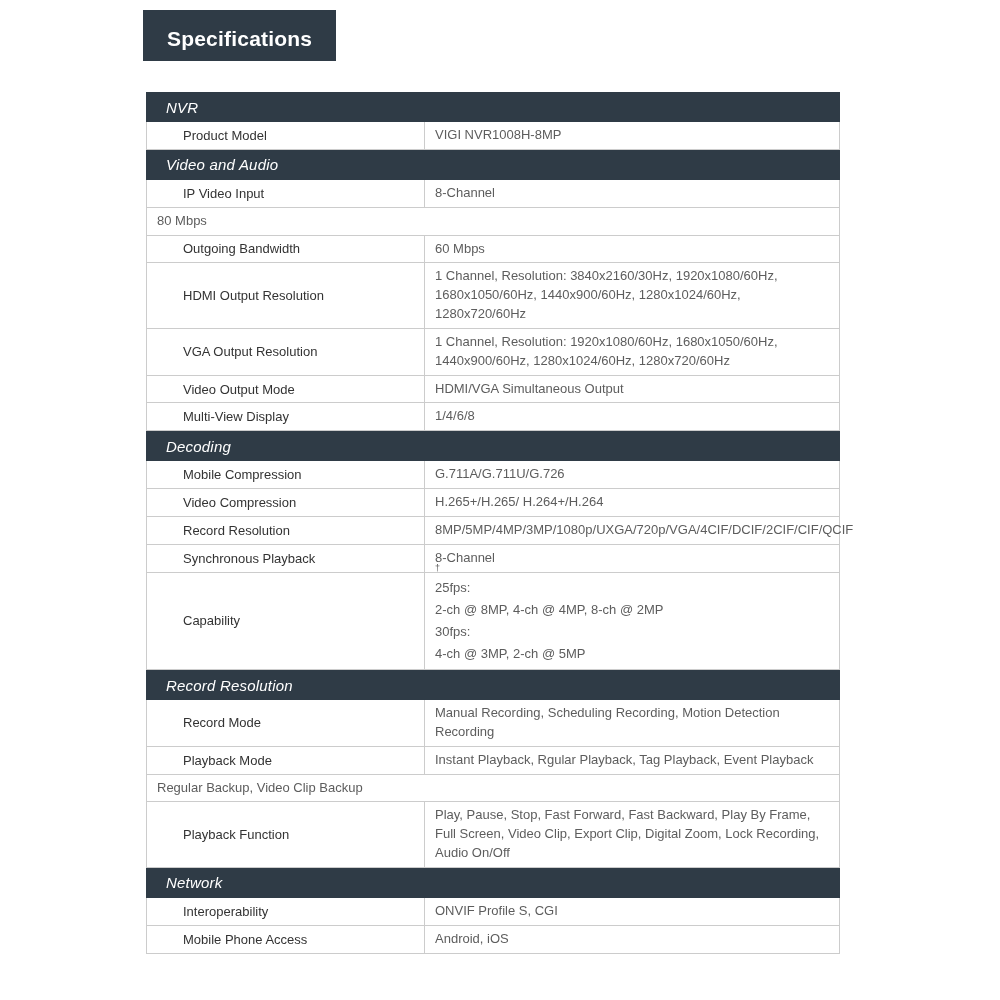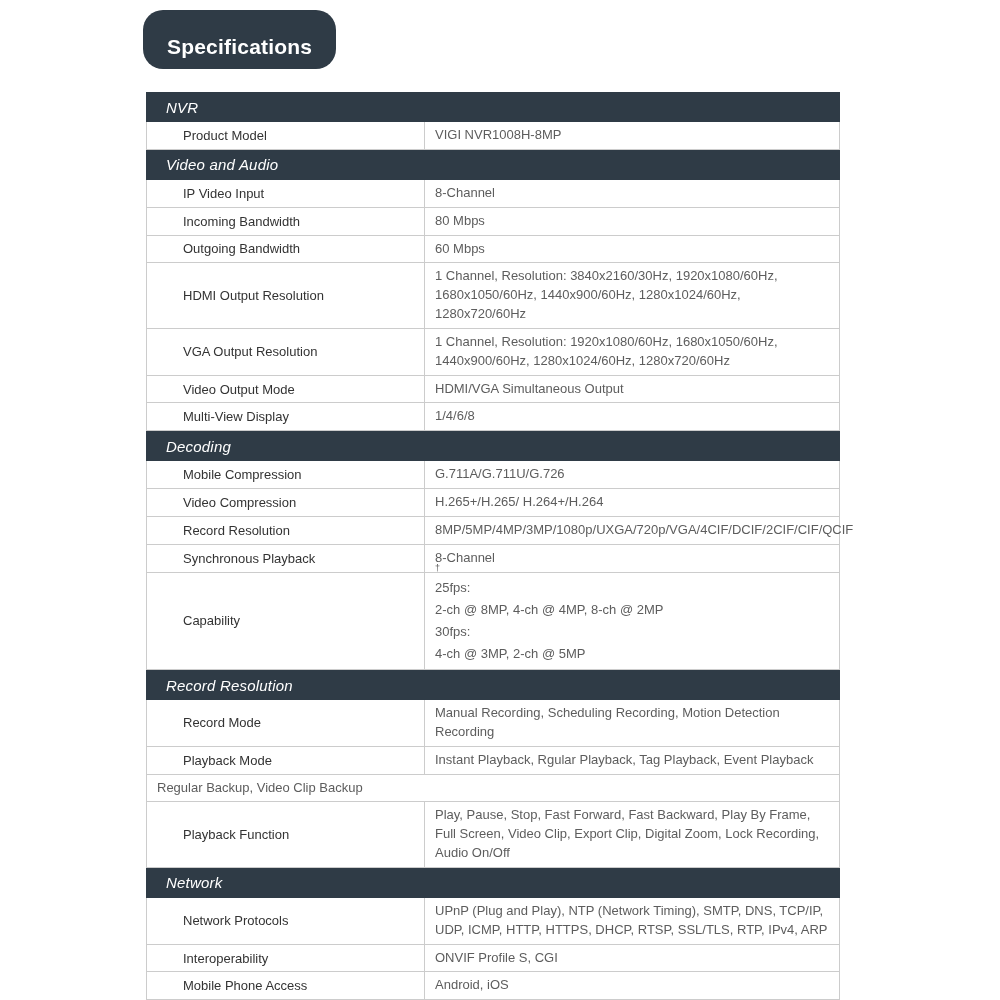--- a/index.html
+++ b/index.html
@@ -16,22 +16,22 @@
     overflow: hidden;
   }
   .title-pill {
     position: absolute;
     left: 143px;
     top: 10px;
     background: var(--dark, #2f3b46);
     color: #ffffff;
     font-size: 21px;
     font-weight: bold;
-    padding: 25px 24px 10px 24px;
-    border-radius: 20px;
+    padding: 17px 24px 10px 24px;
+    border-radius: 0;
     letter-spacing: 0.2px;
   }
   .spec-table {
     position: absolute;
     left: 146px;
     top: 92px;
     width: 694px;
     font-size: 13px;
   }
   .section-header {
@@ -101,21 +101,20 @@
         </div>
       </div>
       <div class="section-header">Video and Audio</div>
       <div class="spec-row">
         <div class="label-cell">IP Video Input</div>
         <div class="value-cell">
           <span class="value-inline">8-Channel</span>
         </div>
       </div>
       <div class="spec-row">
-        <div class="label-cell">Incoming Bandwidth</div>
         <div class="value-cell">
           <span class="value-inline">80 Mbps</span>
         </div>
       </div>
       <div class="spec-row">
         <div class="label-cell">Outgoing Bandwidth</div>
         <div class="value-cell">
           <span class="value-inline">60 Mbps</span>
         </div>
       </div>
@@ -197,26 +196,20 @@
         </div>
       </div>
       <div class="spec-row">
         <div class="label-cell">Playback Function</div>
         <div class="value-cell">
           <span class="value-inline">Play, Pause, Stop, Fast Forward, Fast Backward, Play By Frame, Full Screen, Video Clip, Export Clip, Digital Zoom, Lock Recording, Audio On/Off</span>
         </div>
       </div>
       <div class="section-header">Network</div>
       <div class="spec-row">
-        <div class="label-cell">Network Protocols</div>
-        <div class="value-cell">
-          <span class="value-inline">UPnP (Plug and Play), NTP (Network Timing), SMTP, DNS, TCP/IP, UDP, ICMP, HTTP, HTTPS, DHCP, RTSP, SSL/TLS, RTP, IPv4, ARP</span>
-        </div>
-      </div>
-      <div class="spec-row">
         <div class="label-cell">Interoperability</div>
         <div class="value-cell">
           <span class="value-inline">ONVIF Profile S, CGI</span>
         </div>
       </div>
       <div class="spec-row">
         <div class="label-cell">Mobile Phone Access</div>
         <div class="value-cell">
           <span class="value-inline">Android, iOS</span>
         </div>

